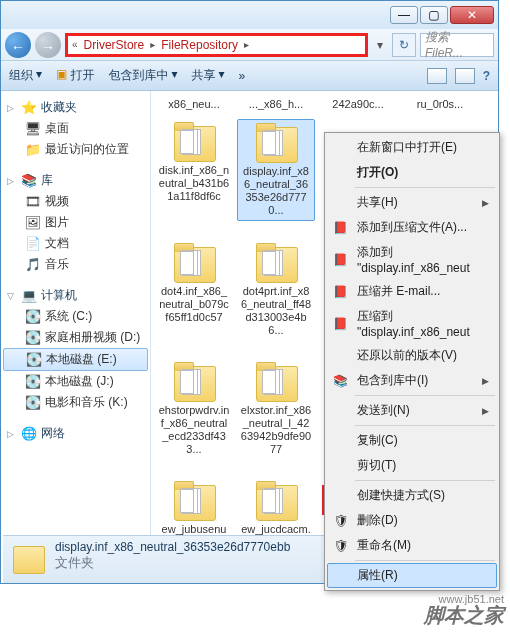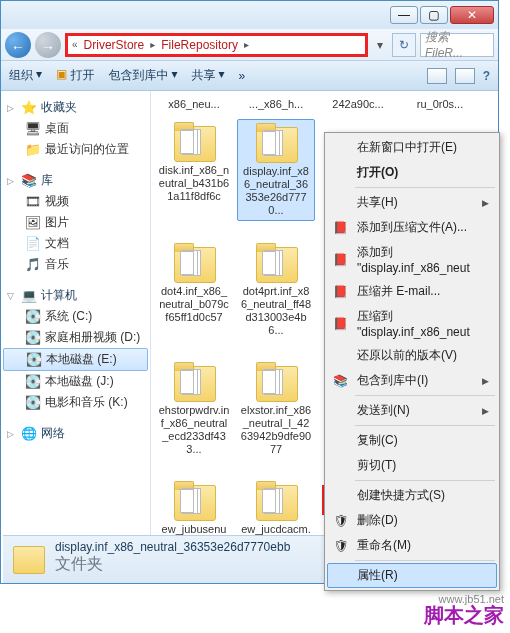--- a/index.html
+++ b/index.html
@@ -43,22 +43,22 @@
 .ctxitem.bold{font-weight:bold}
 .ctxitem.hover{background:#cde5ff;border:1px solid #5aa0e0;border-radius:2px;padding:3px 7px 3px 29px}
 .ctxsep{height:1px;background:#d0d0d0;margin:2px 2px 2px 28px}
 .ctxicon{position:absolute;left:6px;width:16px;height:16px;display:flex;align-items:center;justify-content:center;font-size:12px}
 .ctxarrow{margin-left:auto;color:#555;font-size:9px}
 .redbox{position:absolute;border:3px solid #e22;pointer-events:none}
 .statusbar{position:absolute;bottom:0;left:2px;right:0;height:48px;background:linear-gradient(#eaf3fb,#dce9f5);border-top:1px solid #b8d0e6;display:flex;padding:4px 8px;gap:8px}
 .sbfoldericon{width:36px;height:36px;position:relative}
 .sbfoldericon::before{content:"";position:absolute;top:6px;left:2px;width:30px;height:26px;background:linear-gradient(#fce9a8,#f5d36b);border-radius:2px;border:1px solid #d8b848}
 .sbtext{color:#1a3a5a}
-.sbsub{color:#6a7a8a;font-size:16px}
-.watermark{position:absolute;right:6px;bottom:4px;font-size:20px;color:#a21caf;font-family:"SimSun",serif;font-weight:bold}
+.sbsub{color:#6a7a8a;font-size:13px}
+.watermark{position:absolute;right:6px;bottom:4px;font-size:20px;font-style:italic;color:#737373;font-family:"SimSun",serif;font-weight:bold}
 .wmurl{position:absolute;right:6px;bottom:28px;font-size:11px;color:#888}
 </style>
 </head>
 <body>
 
 <div class="window">
   <div class="titlebar">
     <div class="winbtn">—</div>
     <div class="winbtn">▢</div>
     <div class="winbtn close">

